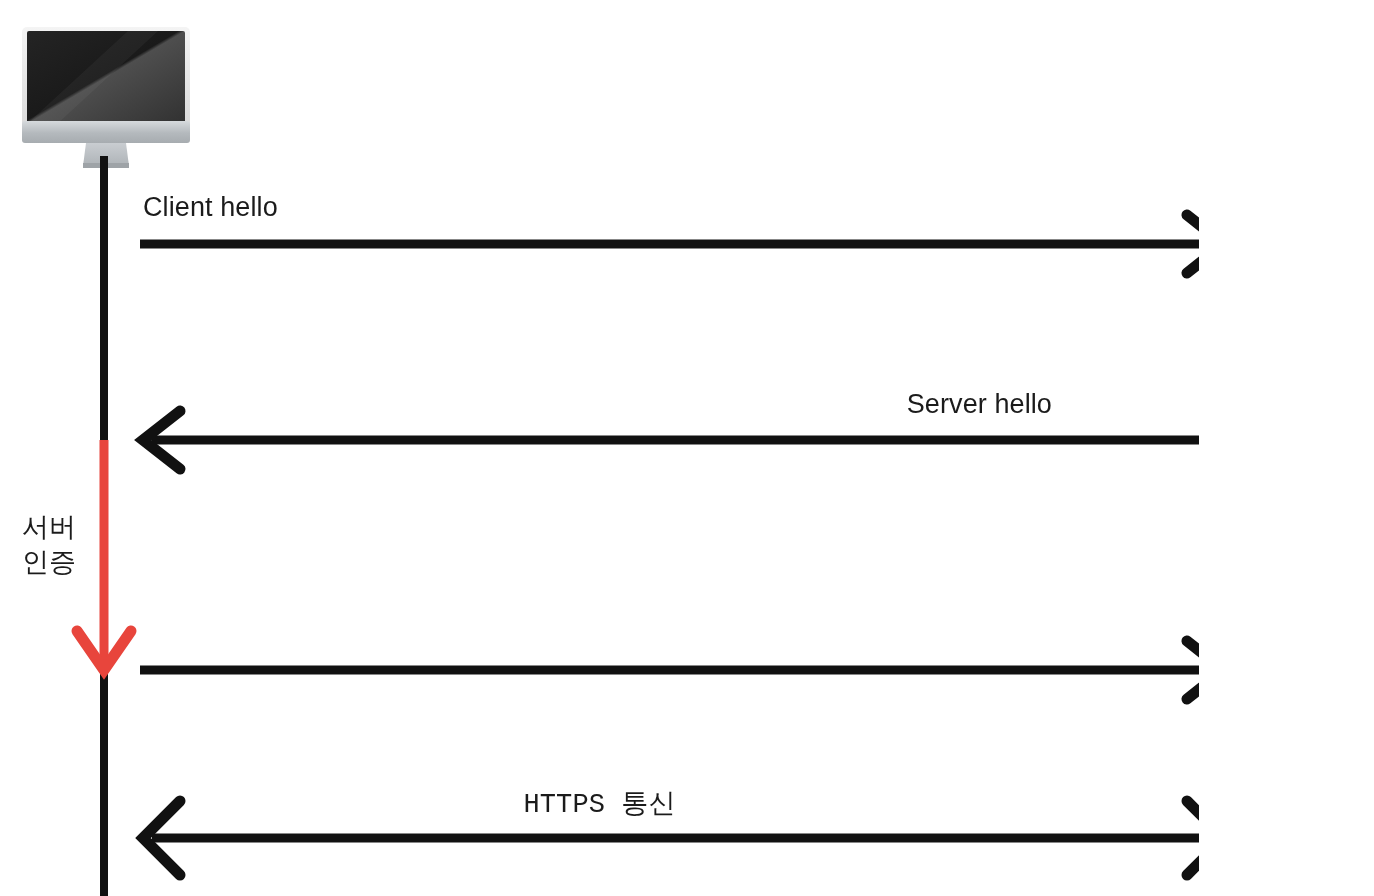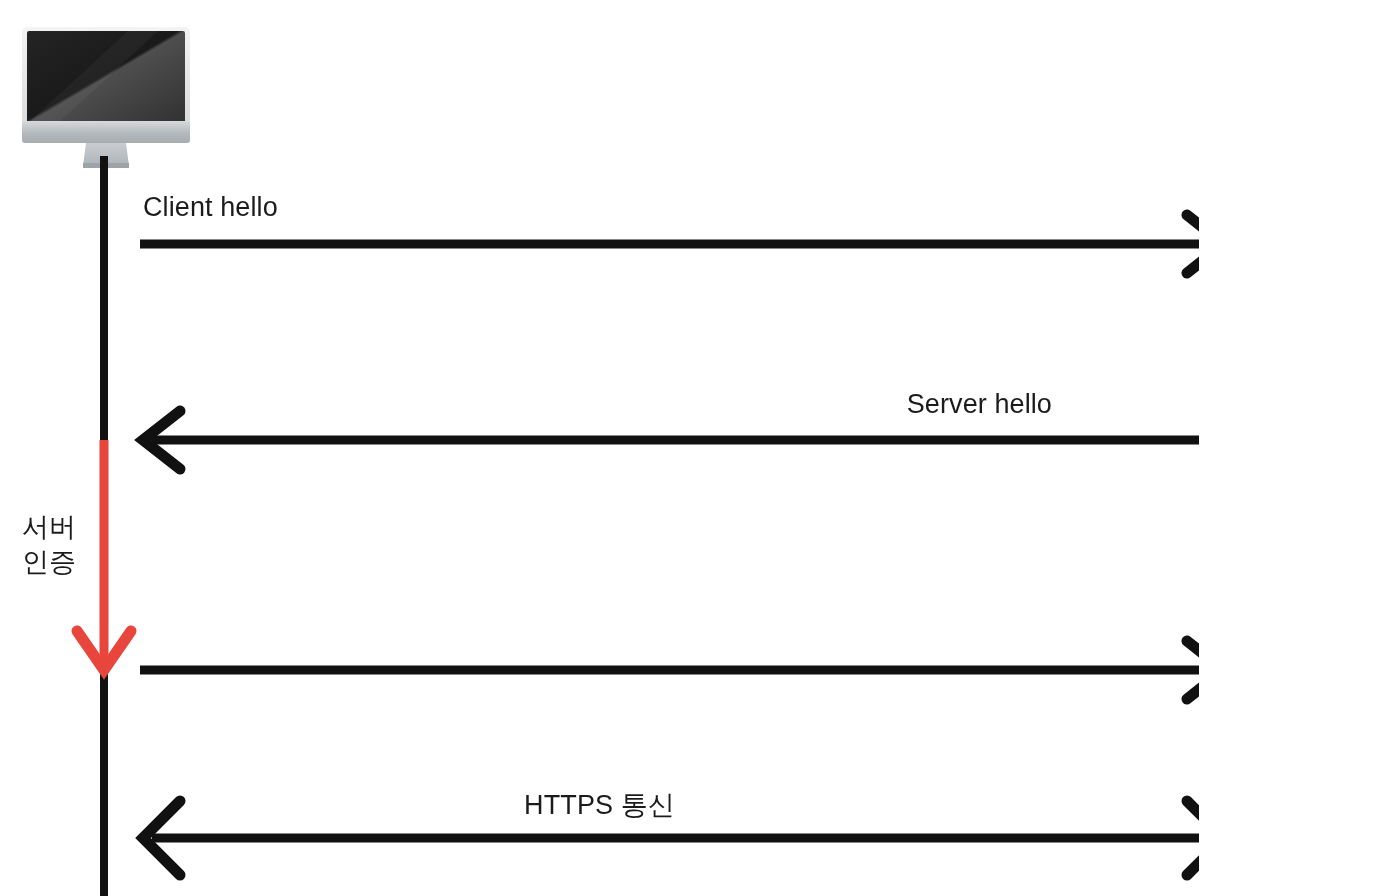--- a/index.html
+++ b/index.html
@@ -31,21 +31,21 @@
     font-family: "Liberation Sans", "DejaVu Sans", sans-serif;
     font-size: 27px;
     font-weight: 400;
     color: #1b1b1b;
     white-space: nowrap;
     line-height: 1.15;
     letter-spacing: 0.1px;
   }
   .msg-label.left-anchor  { text-align: left; }
   .msg-label.right-anchor { text-align: right; }
-  .msg-label.center-anchor{ text-align: center; }
+  .msg-label.center-anchor{ text-align: center; font-family: Liberation Mono, monospace; }
 
   #label-client-hello {
     left: 143px;
     top: 192px;
   }
   #label-server-hello {
     right: 147px;
     top: 389px;
   }
   #label-key-exchange {

